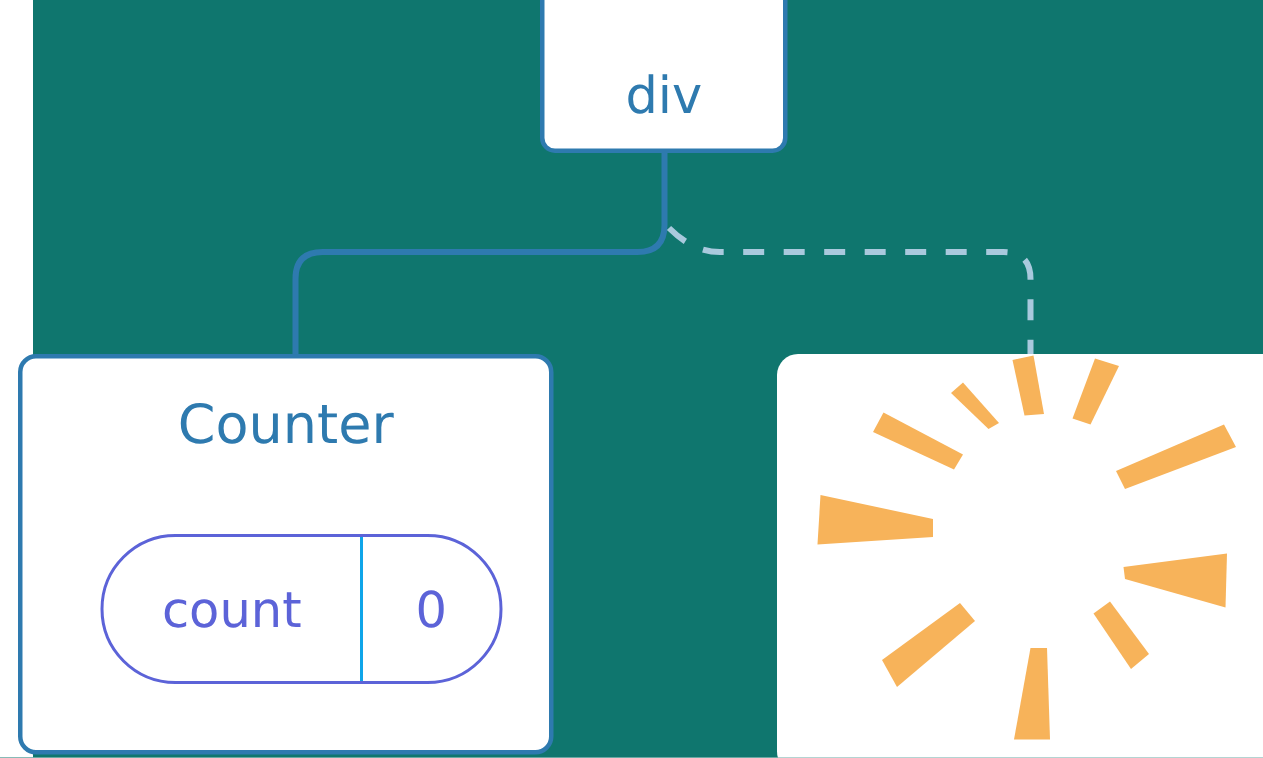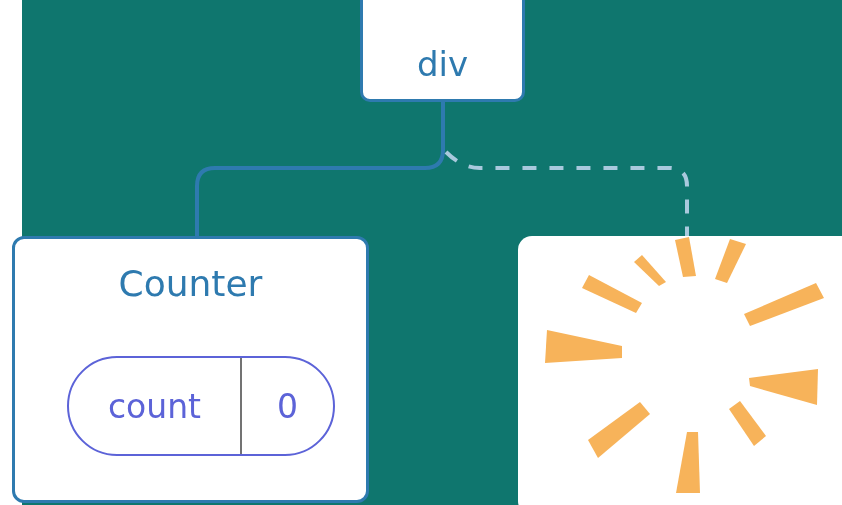--- a/index.html
+++ b/index.html
@@ -76,21 +76,21 @@
     border-radius: 50px;
     box-sizing: border-box;
     display: flex;
     align-items: stretch;
   }
   .pill-key {
     width: 173px;
     display: flex;
     align-items: center;
     justify-content: center;
-    border-right: 2px solid #737373;
+    border-right: 2px solid #0ea5e9;
     box-sizing: border-box;
   }
   .pill-val {
     flex: 1;
     display: flex;
     align-items: center;
     justify-content: center;
   }
   .pill-text {
     font-size: 33px;

